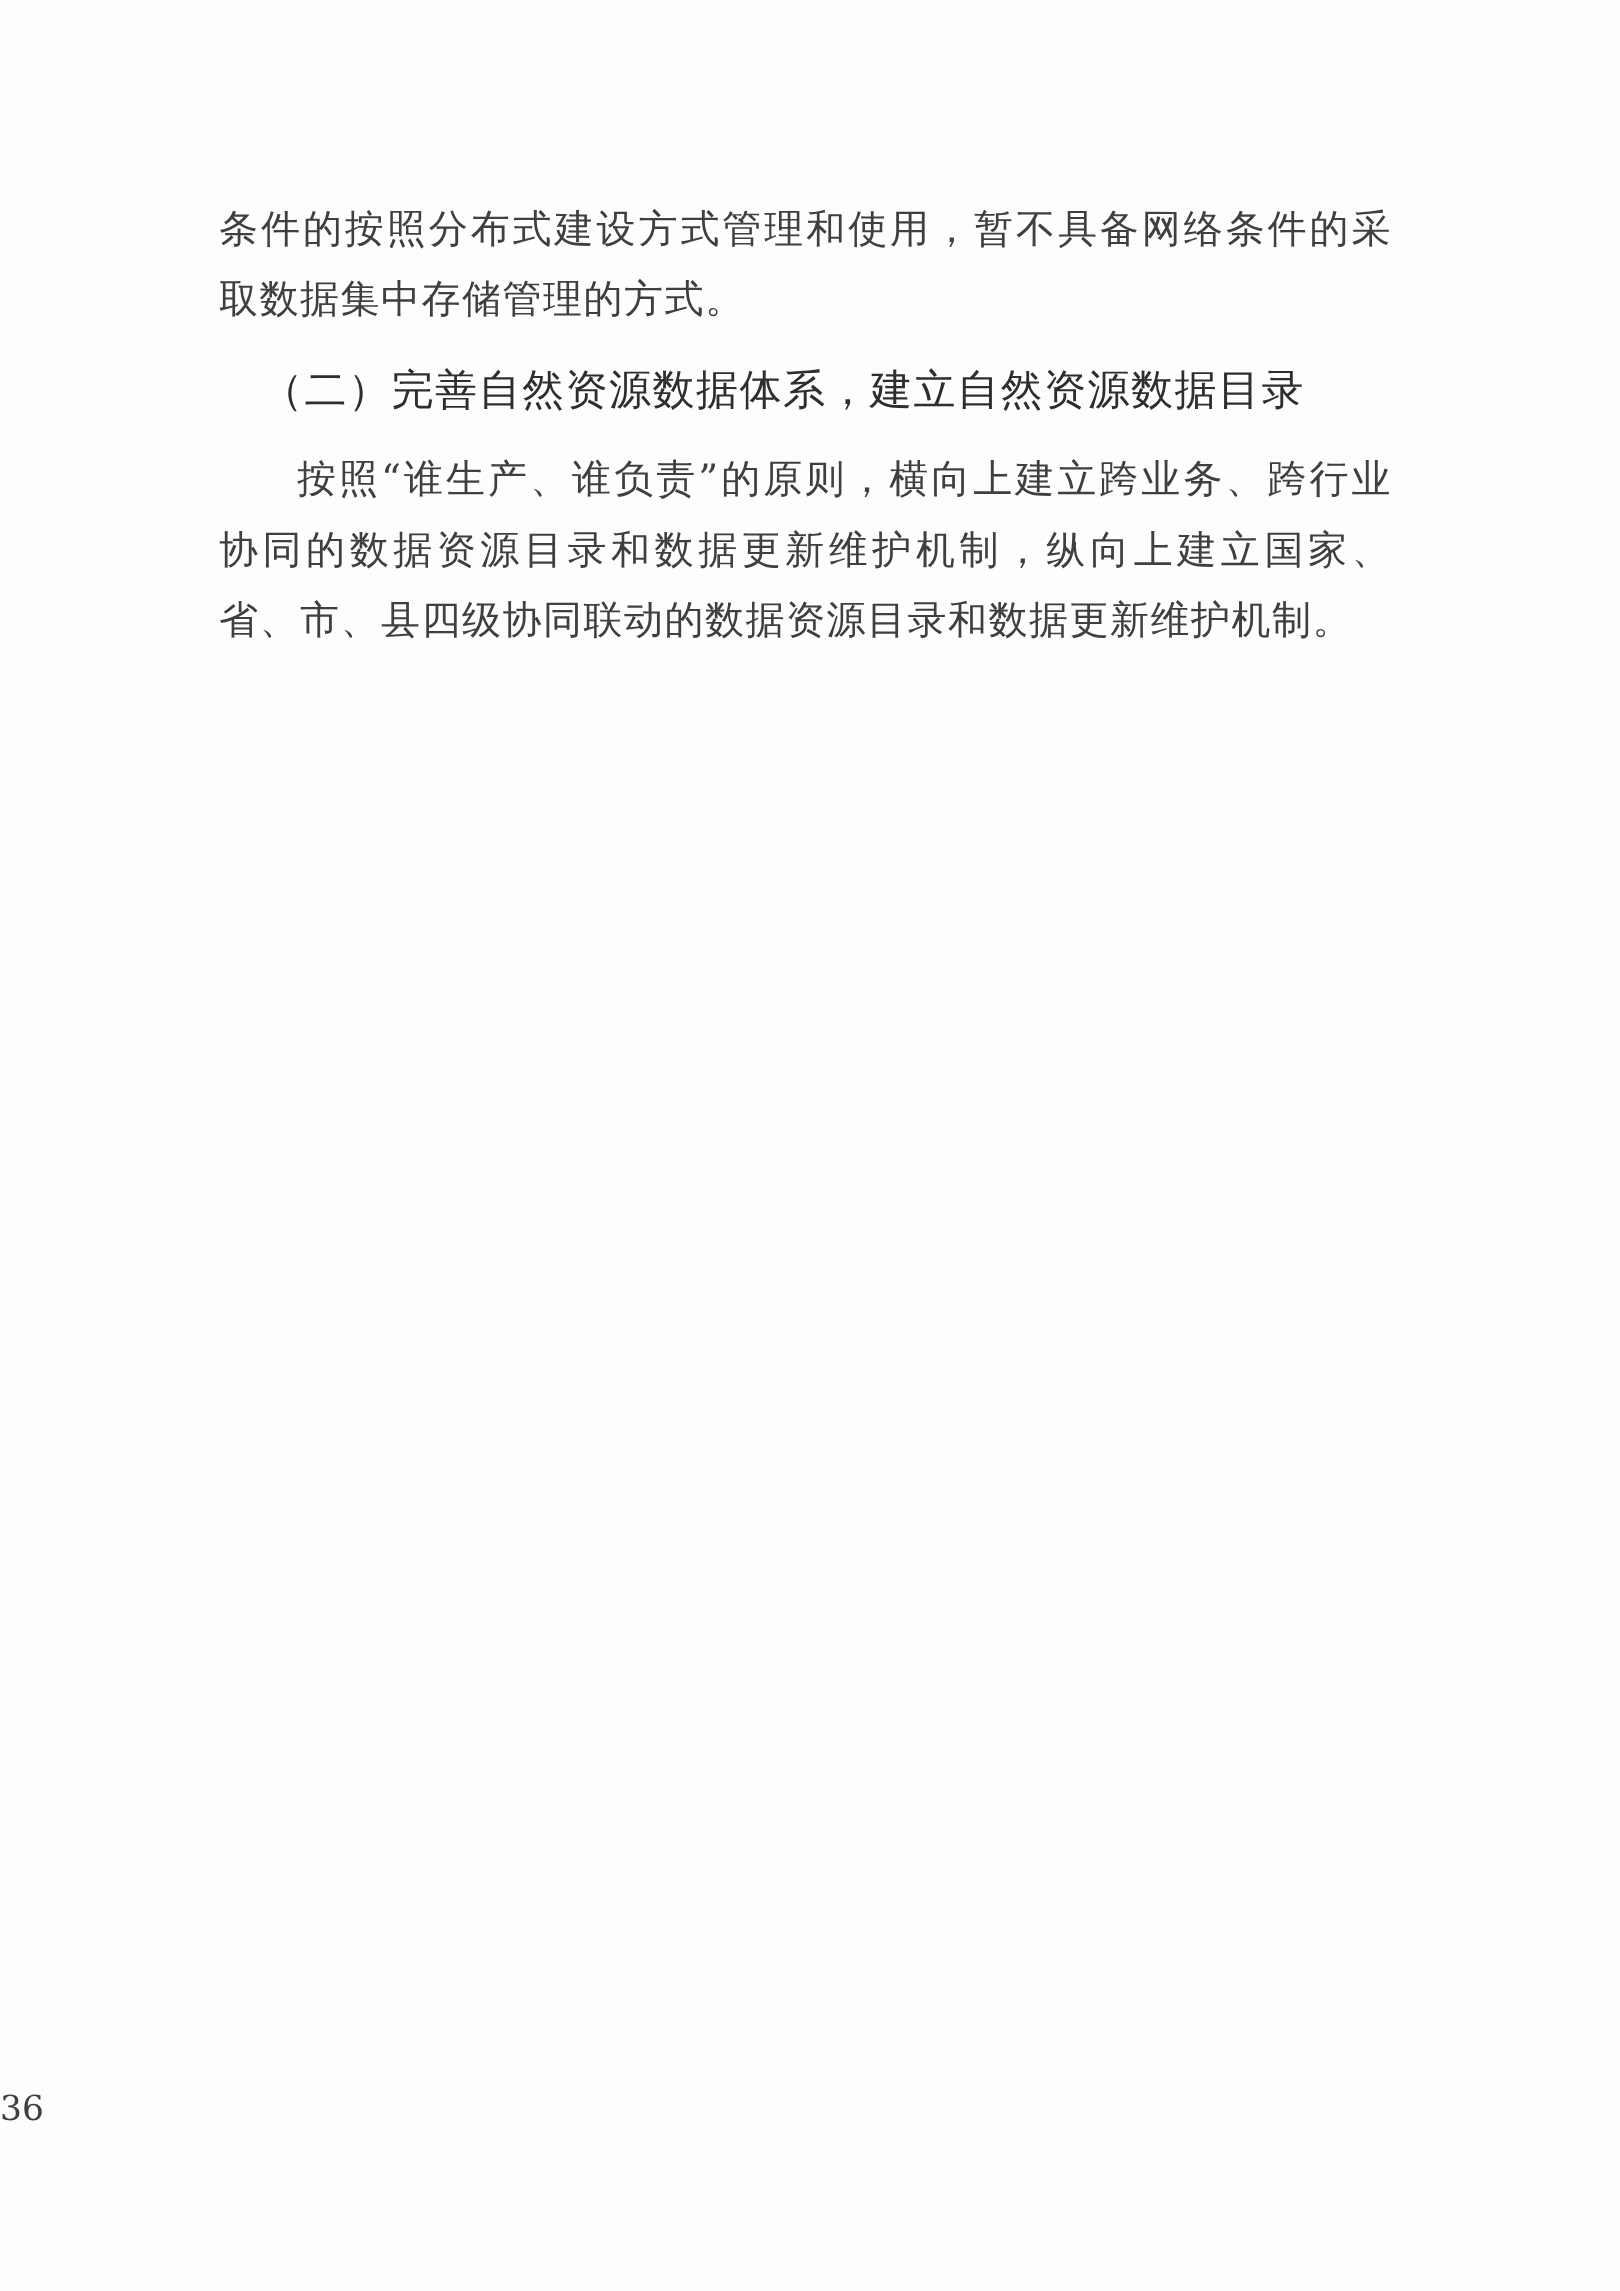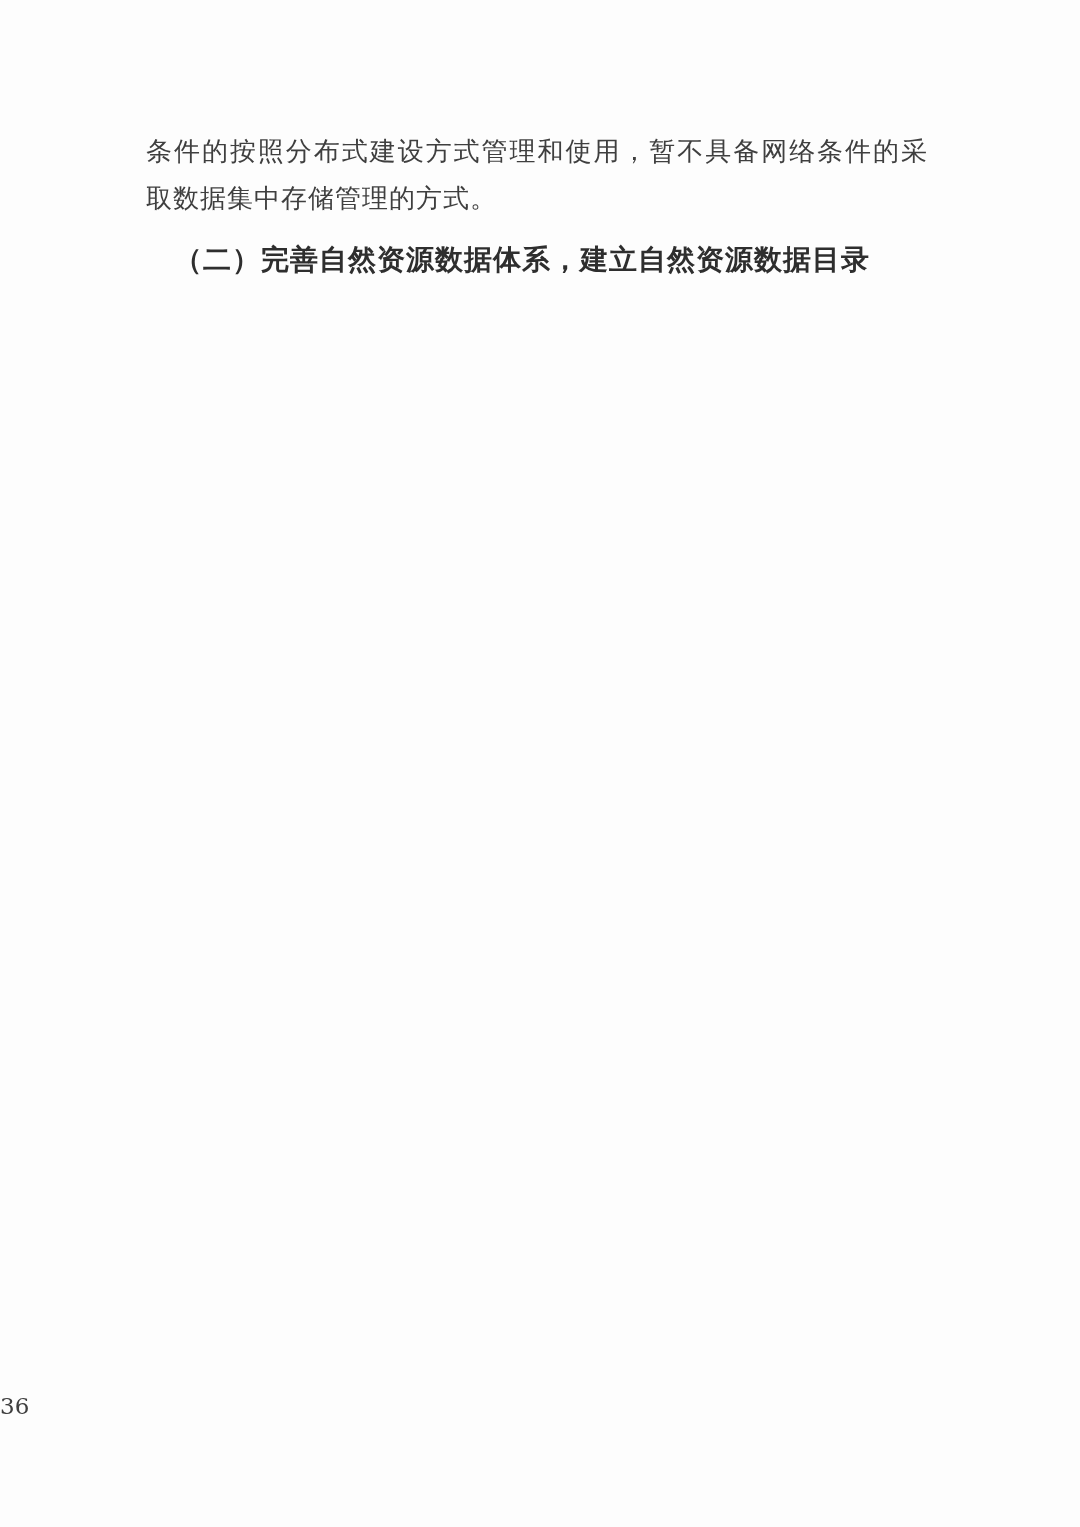--- a/index.html
+++ b/index.html
@@ -25,26 +25,26 @@
     margin: 0;
     font-size: 26px;
     line-height: 47px;
     text-align: justify;
     text-justify: inter-ideograph;
     text-indent: 2em;
     letter-spacing: 1px;
     color: var(--ink, #3f3f3f);
   }
 
-  p.body.no-indent { text-indent: 0; font-family: Liberation Mono, monospace; }
+  p.body.no-indent { text-indent: 0; }
 
   h2.heading {
     margin: 12px 0 14px 0;
     font-family: "DejaVu Sans", "Liberation Sans", sans-serif;
-    font-weight: bold;
+    font-weight: normal;
     font-size: 28px;
     line-height: 47px;
     text-indent: 1em;
     letter-spacing: 1px;
     color: var(--heading-ink, #2e2e2e);
   }
 
   .page-number {
     position: absolute;
     left: 0;
@@ -56,15 +56,16 @@
     color: var(--ink, #3f3f3f);
   }
 </style>
 </head>
 <body>
 
 <div class="page">
   <div class="content">
     <p class="body no-indent">条件的按照分布式建设方式管理和使用，暂不具备网络条件的采取数据集中存储管理的方式。</p>
     <h2 class="heading">（二）完善自然资源数据体系，建立自然资源数据目录</h2>
+    <p class="body">按照“谁生产、谁负责”的原则，横向上建立跨业务、跨行业协同的数据资源目录和数据更新维护机制，纵向上建立国家、省、市、县四级协同联动的数据资源目录和数据更新维护机制。</p>
   </div>
   <div class="page-number">36</div>
 </div>
 
 </body></html>

